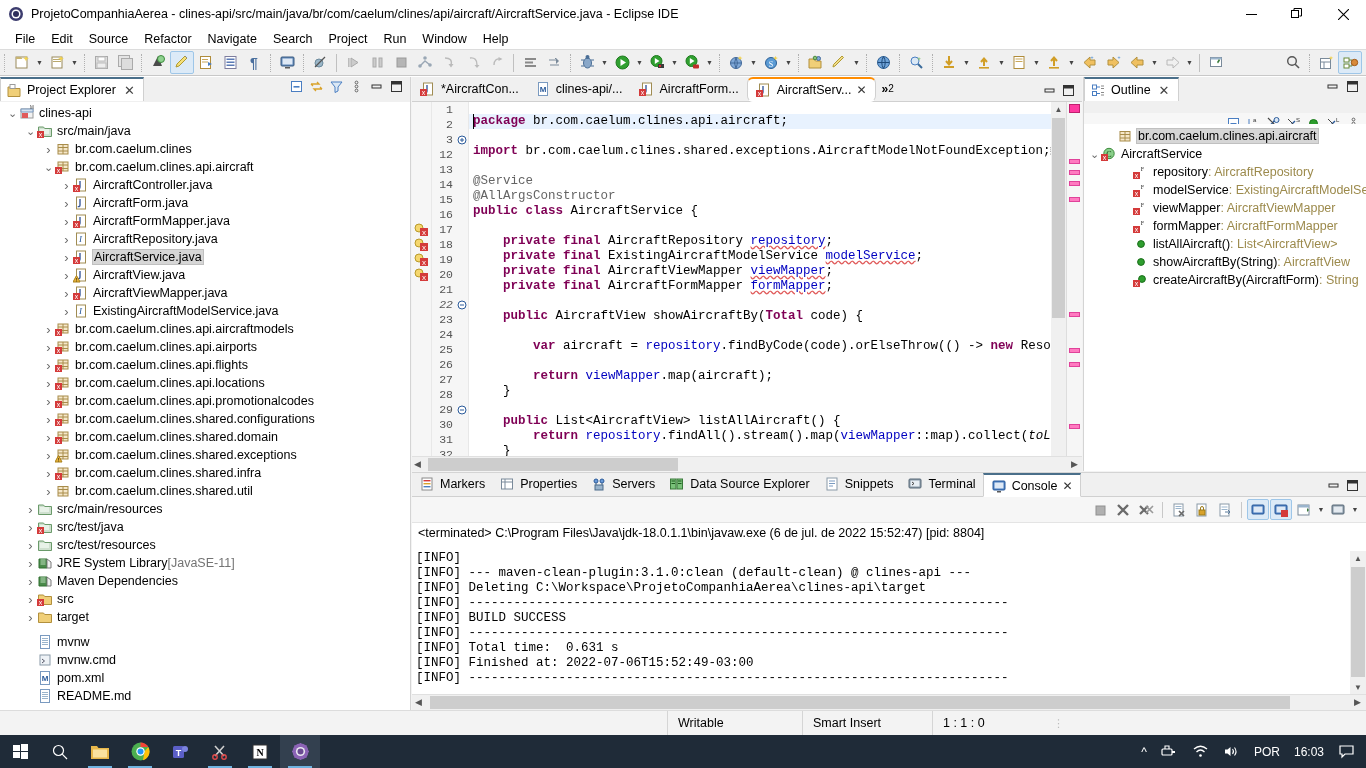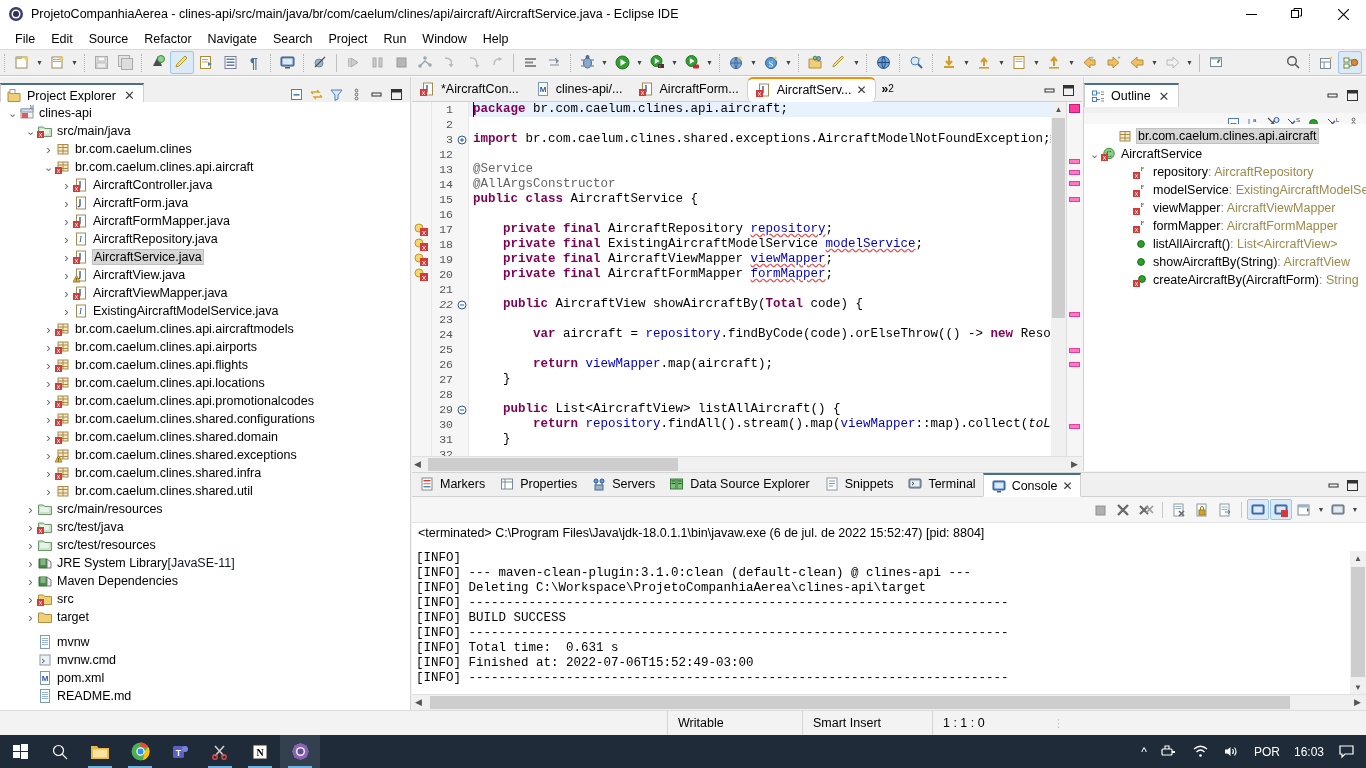--- a/index.html
+++ b/index.html
@@ -69,21 +69,21 @@
 
   
   .main {
     position: absolute; top: 77px; left: 0; right: 0; bottom: 58px;
     background: #f3f3f3;
   }
 
   
   .panel { position: absolute; background: #ffffff; }
   .panel-tabbar {
-    height: 36px; display: flex; align-items: center;
+    height: 36px; display: flex; align-items: flex-start;
     background: #f0f0f0; position: relative;
   }
   .ptab {
     height: 24px; display: flex; align-items: center; gap: 5px;
     padding: 0 8px 0 6px; font-size: 12.5px; color: #000;
     border-top: 1px solid transparent;
   }
   .ptab.active {
     background: #ffffff;
     border-top: 2px solid #4a6f8a;
@@ -108,21 +108,21 @@
   .trow {
     display: flex; align-items: center; height: 18px; white-space: nowrap;
     font-size: 12.5px; color: #000; padding-right: 4px;
   }
   .trow .chev {
     width: 13px; text-align: center; color: #6b6b6b; font-size: 9px; flex: 0 0 13px;
   }
   .trow .ico { width: 16px; height: 16px; margin-right: 4px; flex: 0 0 16px; position: relative; }
   .trow .lbl { }
   .trow .lbl.sel { background: #d6d6d6; outline: 1px solid #c0c0c0; padding: 0 1px; }
-  .dim { color: #0f172a; }
+  .dim { color: #737373; }
 
   
   #editorArea { left: 412px; top: 0; right: 284px; height: 394px; background: #fff; }
   .editor-tabbar {
     height: 25px; background: #f0f0f0; display: flex; align-items: flex-end;
     border-bottom: 1px solid #d0d0d0; position: relative;
   }
   .etab {
     height: 25px; display: flex; align-items: center; gap: 5px;
     padding: 0 8px; font-size: 12.5px; color: #000; position: relative;
@@ -131,21 +131,21 @@
      border-right: 1px solid #d0d0d0; border-bottom: 1px solid #fff; margin-bottom: -1px; border-radius: 6px; }
   .etab .x { color: #333; font-size: 12px; }
   .etab-more { display: flex; align-items: center; padding: 0 6px; height:25px; font-size: 12px; }
 
   .code-wrap { position: absolute; top: 25px; left: 0; right: 0; bottom: 0; background: #fff;
     display: flex; }
   .marker-col { width: 20px; background: #f6f6f6; border-right: 1px solid #e8e8e8;
      position: relative; }
   .gutter { width: 24px; background: #f6f6f6; text-align: right; padding-right: 3px;
      font-family: "Liberation Mono", monospace; font-size: 11.5px; color: #555; }
-  .codebox { flex: 1; position: relative; overflow: hidden; }
+  .codebox { flex: 1; position: relative; overflow: hidden; margin-top: 12px; }
   .cline { height: 15px; line-height: 15px; font-family: "Liberation Mono", monospace;
      font-size: 12.5px; white-space: pre; color: #000; padding-left: 4px; }
   .cline.cur { background: #e8f2fe; }
   .kw { color: #7f0055; font-weight: bold; }
   .ann { color: #646464; }
   .fld { color: #0000c0; }
   .ital { font-style: italic; }
   .undl { text-decoration: underline; text-decoration-style: wavy;
      text-decoration-color: #e05a5a; }
   .linenum-row { height:15px; line-height:15px; display:flex; align-items:center; }

